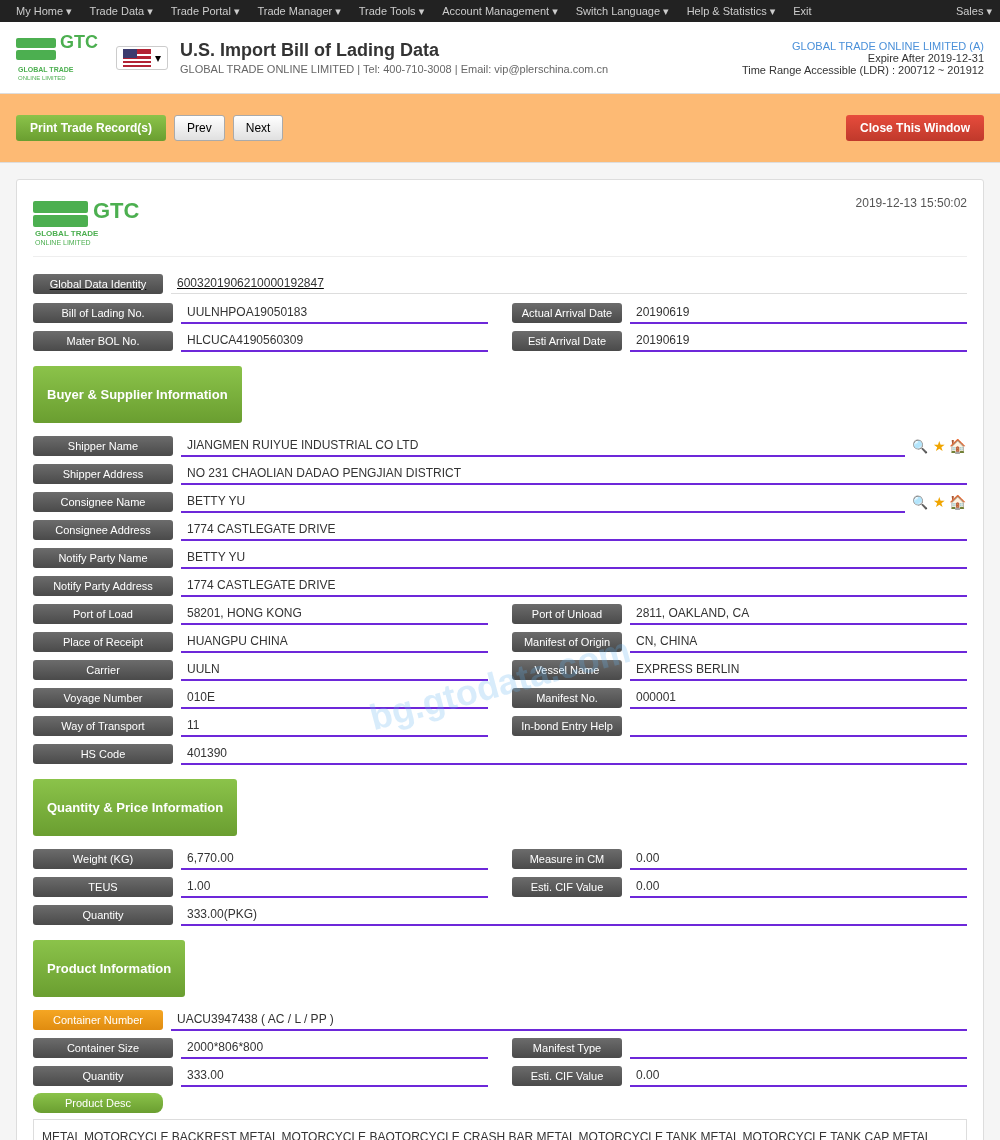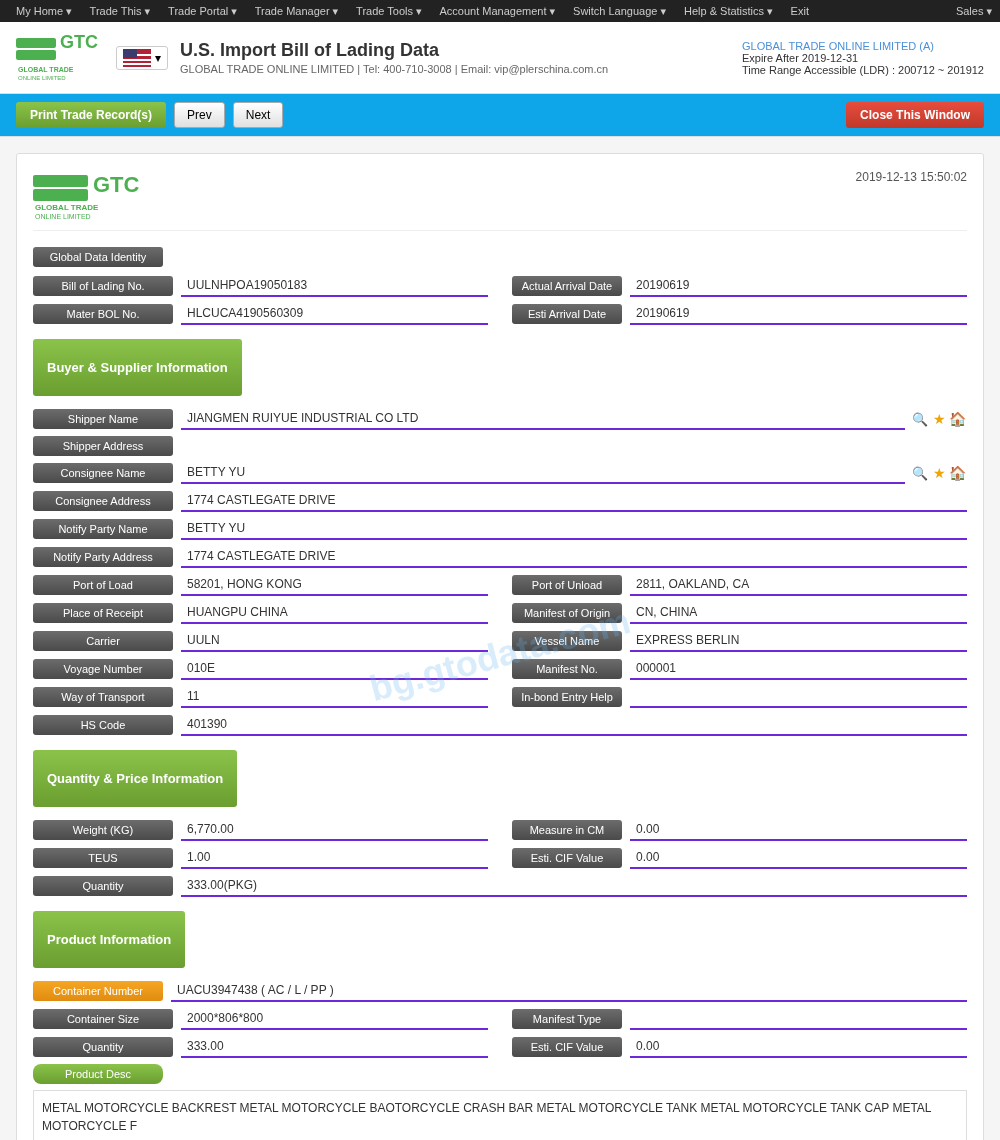--- a/index.html
+++ b/index.html
@@ -41,29 +41,29 @@
     .logo-area { display: flex; align-items: center; gap: 10px; }
     .flag-wrap {
       display: flex; align-items: center; gap: 4px;
       border: 1px solid #ccc; padding: 2px 6px; border-radius: 3px; cursor: pointer;
     }
     .flag-icon { width: 28px; height: 18px; background: linear-gradient(to bottom, #B22234 30%, #fff 30%, #fff 40%, #B22234 40%, #B22234 55%, #fff 55%, #fff 65%, #B22234 65%, #B22234 80%, #fff 80%, #fff 90%, #B22234 90%); position: relative; }
     .flag-icon::before { content:''; position:absolute; top:0; left:0; width:50%; height:50%; background:#3C3B6E; }
     .header-info { flex: 1; }
     .header-title { font-size: 18px; font-weight: bold; color: #333; }
     .header-subtitle { font-size: 11px; color: #666; margin-top: 2px; }
-    .header-right { font-size: 11px; }
+    .header-right { text-align: right; font-size: 11px; }
     .header-right .company-link { color: #4a90d9; text-decoration: none; }
     .header-right .expire { color: #333; }
     .header-right .ldr { color: #333; }
 
     
     .action-bar {
-      background: #0ea5e9;
-      padding: 8px 16px;
+      background: #fdba74;
+      padding: 21px 16px;
       display: flex;
       align-items: center;
       gap: 8px;
       border-bottom: 1px solid #ddd;
     }
     .btn-print {
       background: linear-gradient(to bottom, #8bc34a, #6a9e30);
       color: #fff;
       border: none;
       padding: 6px 14px;
@@ -196,20 +196,21 @@
       white-space: nowrap;
       z-index: 1;
     }
 
     
     .id-row {
       display: flex;
       align-items: center;
       margin-bottom: 8px;
       gap: 8px;
+      text-decoration: underline;
     }
     .id-label {
       background: linear-gradient(to bottom, #6c6c6c, #4a4a4a);
       color: #fff;
       padding: 4px 10px;
       border-radius: 3px;
       font-size: 11px;
       min-width: 130px;
       text-align: center;
     }
@@ -262,21 +263,21 @@
 </head>
 <body>
 
 <div class="top-nav">
   <div class="top-nav-left">
     <span class="top-nav-item">
       <span>My Home</span> 
         <span>▾</span>
     </span>
     <span class="top-nav-item">
-      <span>Trade This</span> 
+      <span>Trade Data</span> 
         <span>▾</span>
     </span>
     <span class="top-nav-item">
       <span>Trade Portal</span> 
         <span>▾</span>
     </span>
     <span class="top-nav-item">
       <span>Trade Manager</span> 
         <span>▾</span>
     </span>
@@ -355,20 +356,21 @@
         <text x="2" y="40" font-size="8" fill="#4caf50" font-weight="bold">GLOBAL TRADE</text>
         <text x="2" y="49" font-size="7" fill="#4caf50">ONLINE LIMITED</text>
         <text x="60" y="22" font-size="22" fill="#4caf50" font-weight="bold">GTC</text>
       </svg>
       <div style="font-size:12px;color:#555;">2019-12-13 15:50:02</div>
     </div>
 
     
     <div class="id-row">
       <div class="id-label">Global Data Identity</div>
+      <div class="id-value">6003201906210000192847</div>
     </div>
 
     
     <div class="field-row-double">
       <div class="field-half">
         <div class="field-label">Bill of Lading No.</div>
         <div class="field-value">UULNHPOA19050183</div>
       </div>
       <div class="field-half">
         <div class="field-label-sm">Actual Arrival Date</div>
@@ -398,20 +400,21 @@
       <div class="field-icons">
         <span class="icon-search">🔍</span>
         <span class="icon-star">★</span>
         <span class="icon-home">🏠</span>
       </div>
     </div>
 
     
     <div class="field-row">
       <div class="field-label">Shipper Address</div>
+      <div class="field-value">NO 231 CHAOLIAN DADAO PENGJIAN DISTRICT</div>
     </div>
 
     
     <div class="field-row">
       <div class="field-label">Consignee Name</div>
       <div class="field-value">BETTY YU</div>
       <div class="field-icons">
         <span class="icon-search">🔍</span>
         <span class="icon-star">★</span>
         <span class="icon-home">🏠</span>

